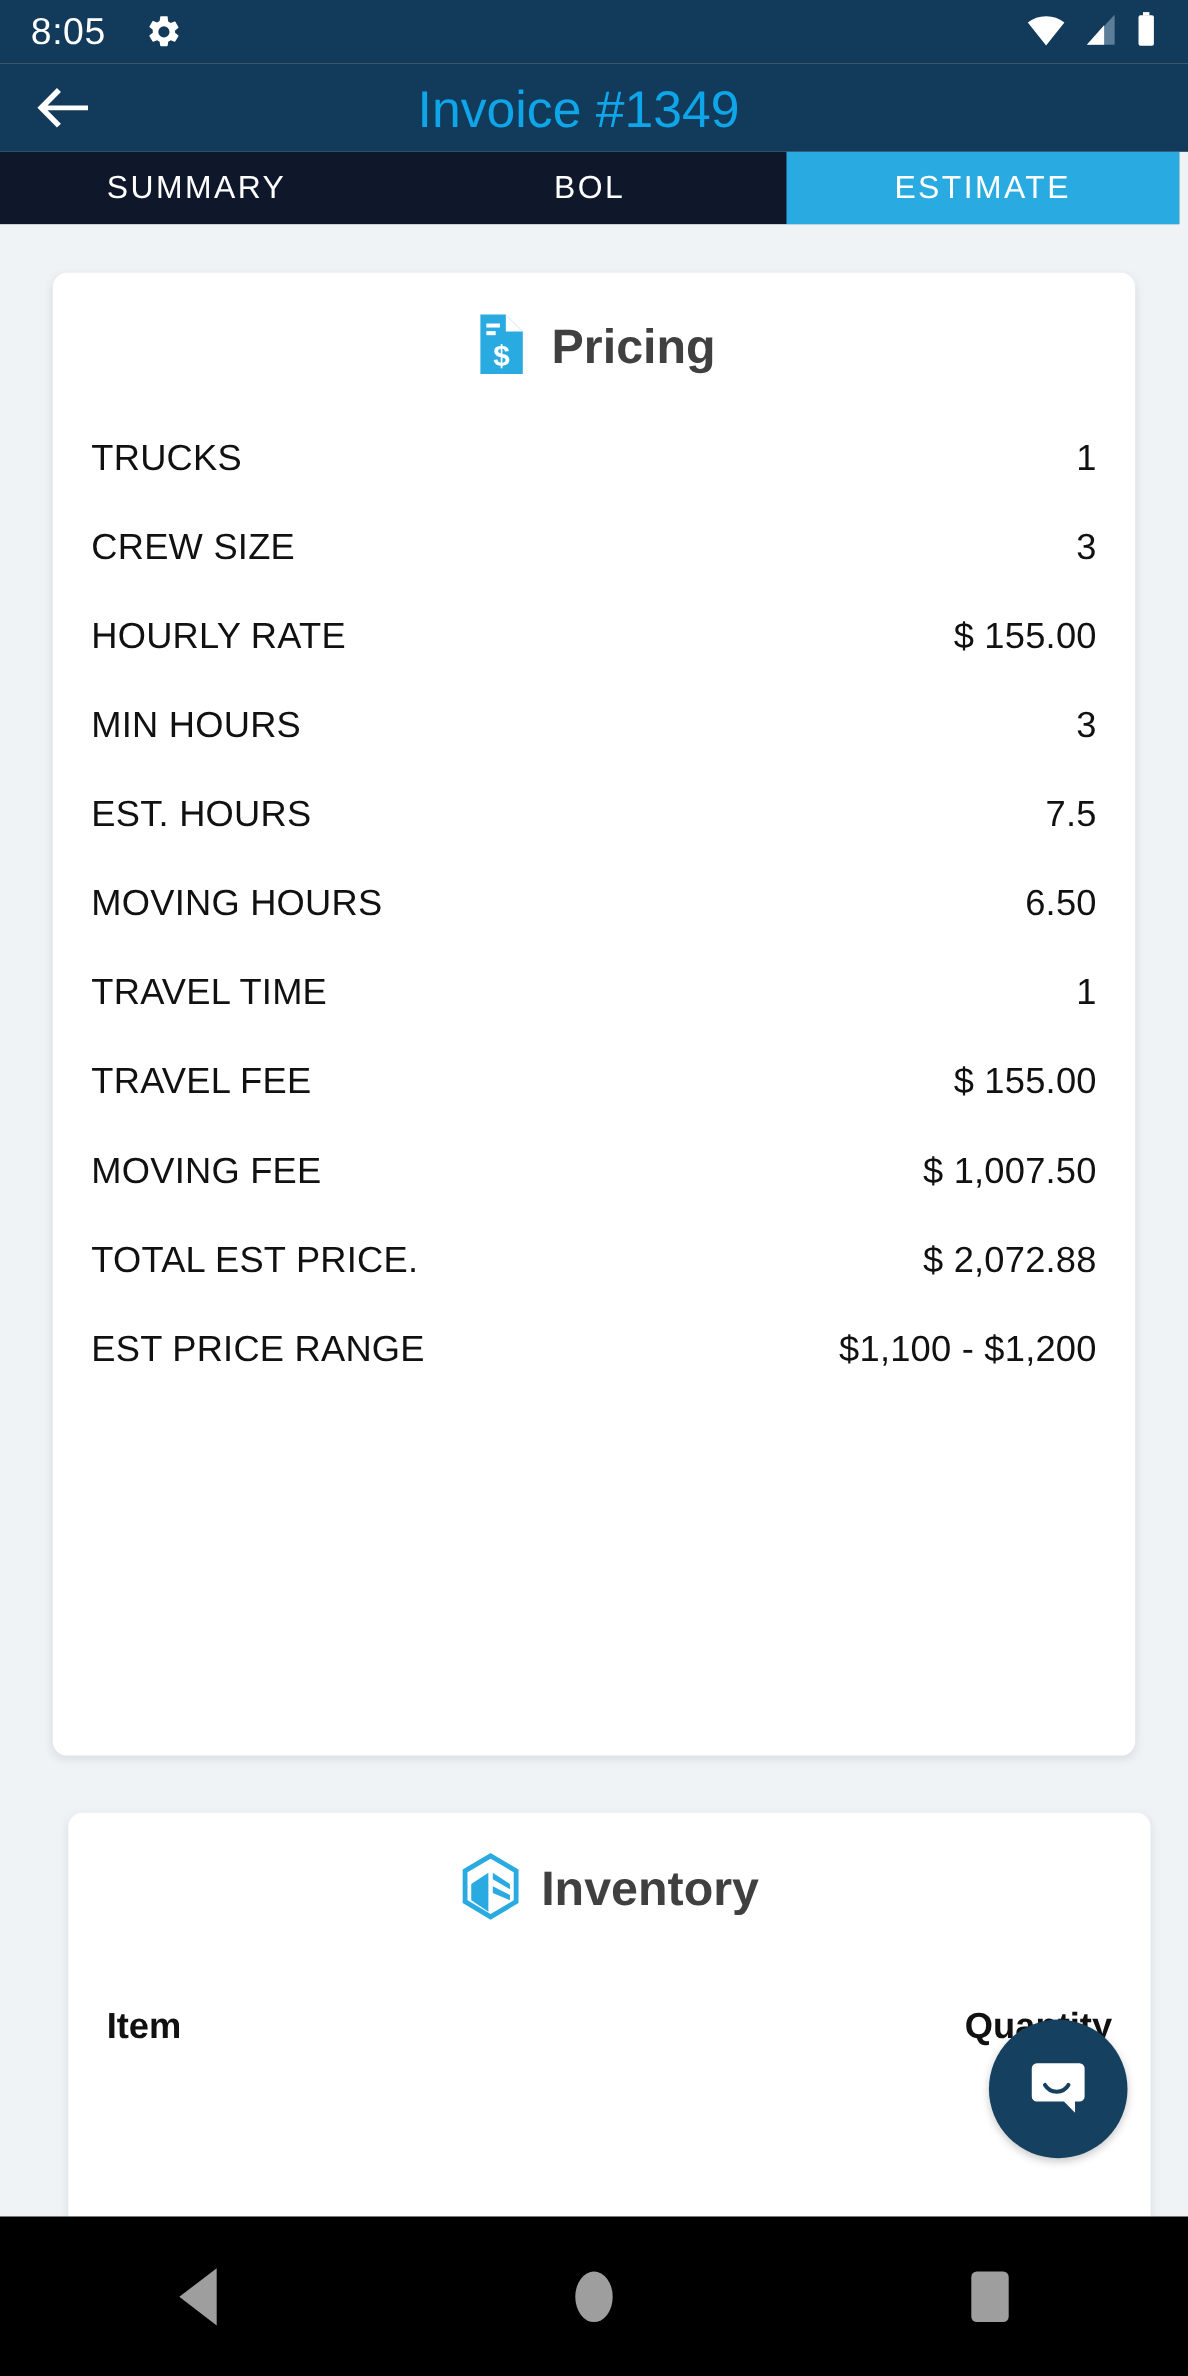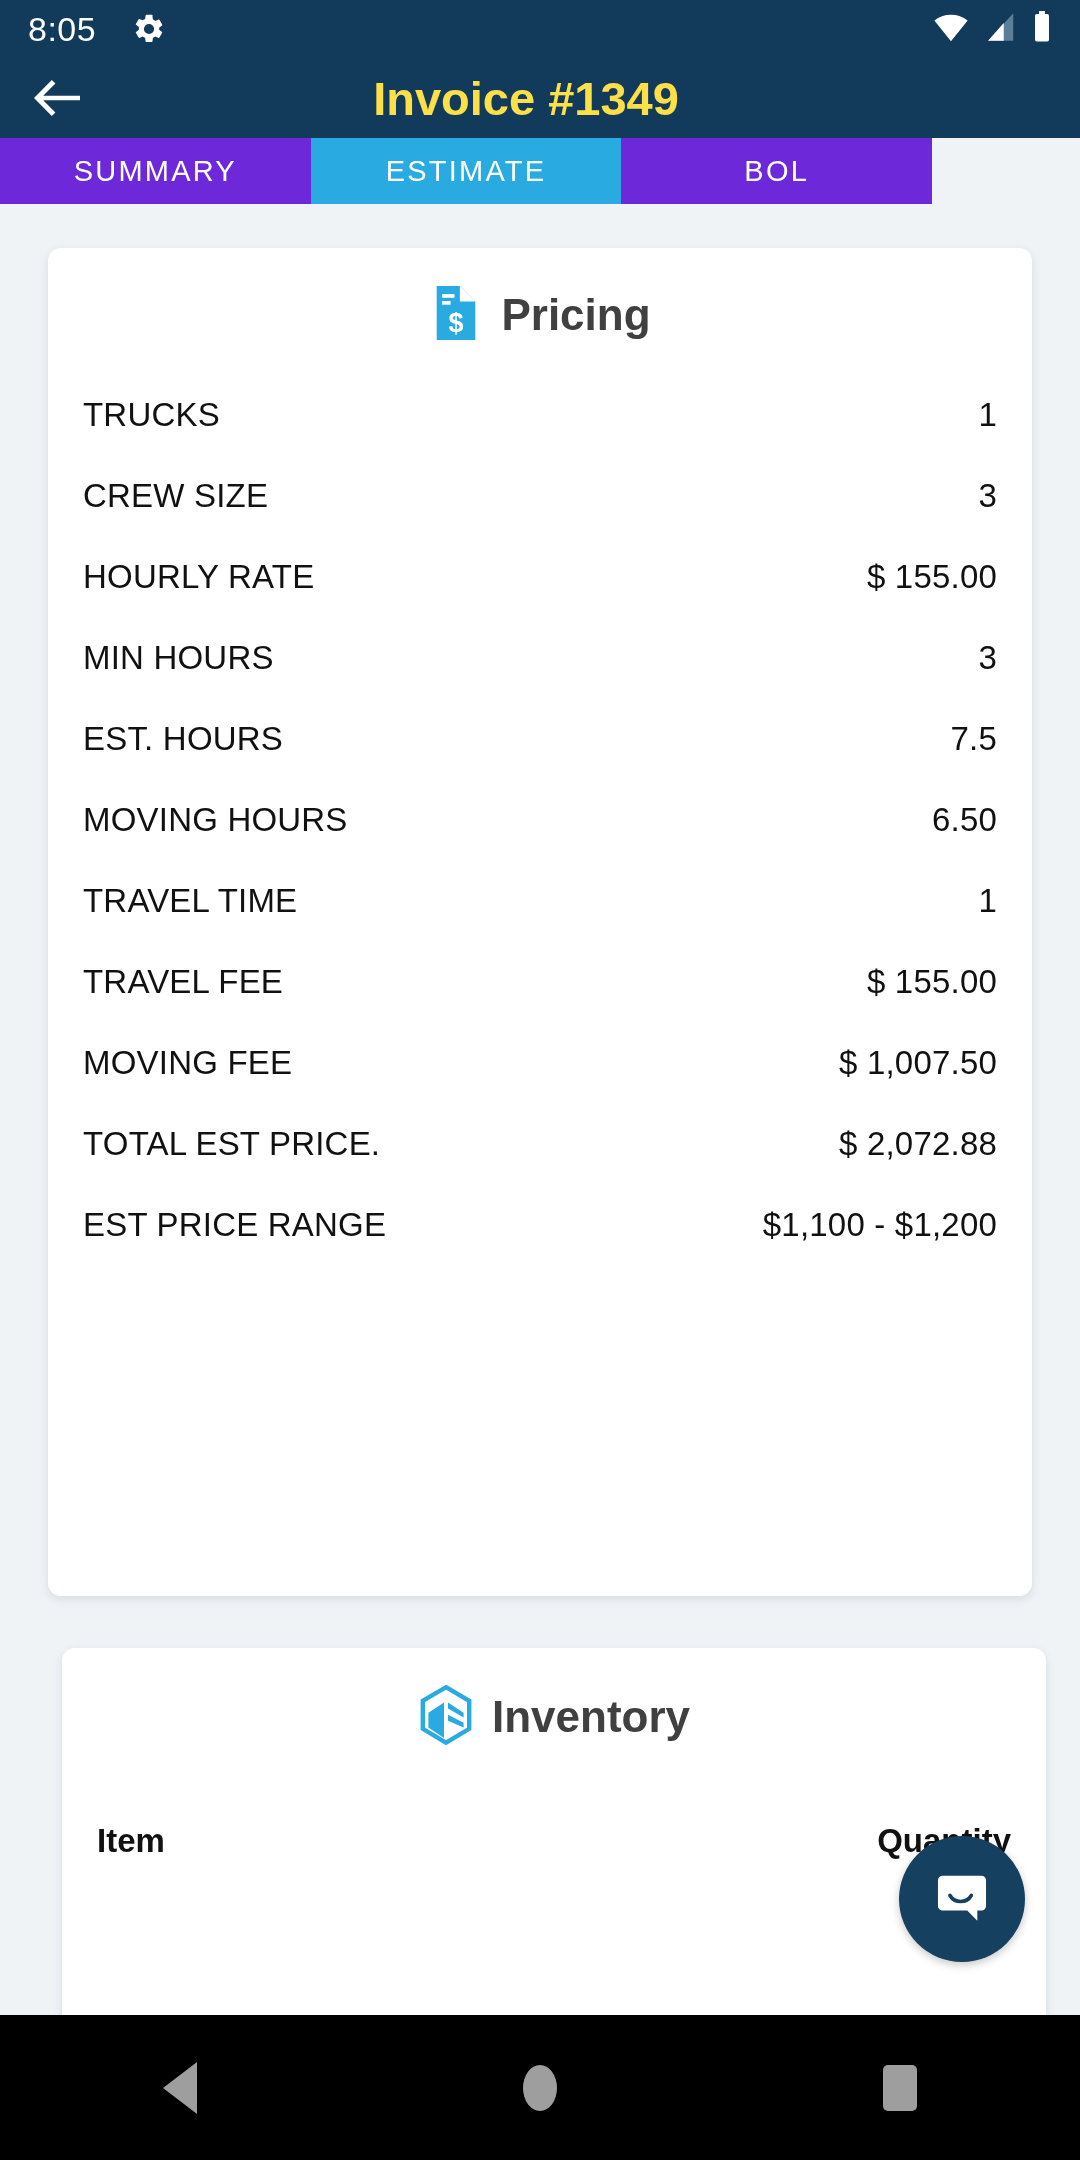--- a/index.html
+++ b/index.html
@@ -43,29 +43,29 @@
   #back-button {
     position:absolute; left:22px; top:12px;
     width:72px; height:60px;
     display:flex; align-items:center; justify-content:center;
     cursor:pointer;
   }
   #appbar-title {
     position:absolute; left:0; top:0;
     width:1052px; height:80px;
     display:flex; align-items:center; justify-content:center;
-    color:#fde047; font-size:47px; font-weight:700;
+    color:#0ea5e9; font-size:47px; font-weight:400;
     letter-spacing:0px;
   }
 
   
   #tabbar {
     position:absolute; top:138px; left:0;
-    width:932px; height:66px;
-    background:#6d28d9;
+    width:1072px; height:66px;
+    background:#0f172a;
     display:flex;
   }
   .tab {
     flex:1 1 0;
     display:flex; align-items:center; justify-content:center;
     color:#ffffff; font-size:29px; font-weight:500;
     letter-spacing:2.2px;
     cursor:pointer;
     height:66px;
   }
@@ -207,22 +207,22 @@
         <svg width="52" height="44" viewBox="0 0 26 22">
           <path fill="#ffffff" d="M24 9.9H5.6l6.1-6.1-1.8-1.8L1 11l8.9 9 1.8-1.8-6.1-6.1H24z"></path>
         </svg>
       </span>
     </div>
     <div id="appbar-title">Invoice #1349</div>
   </div>
 
   <div id="tabbar">
     <div class="tab">SUMMARY</div>
+    <div class="tab">BOL</div>
     <div class="tab active">ESTIMATE</div>
-    <div class="tab">BOL</div>
   </div>
 
   <div id="content">
 
     <div class="card" id="pricing-card">
       <div class="card-header">
         <span>
           <svg width="54" height="58" viewBox="0 0 28 30">
             <path fill="#29abe2" d="M4 1h12l8 8v20H4z"></path>
             <path fill="#ffffff" d="M16 1l8 8h-8z"></path>

